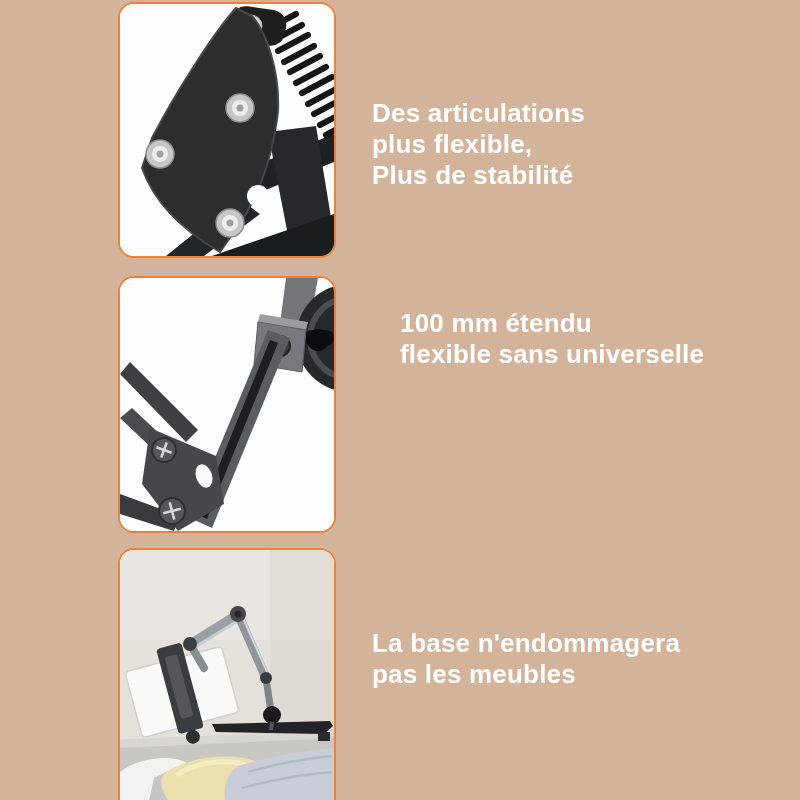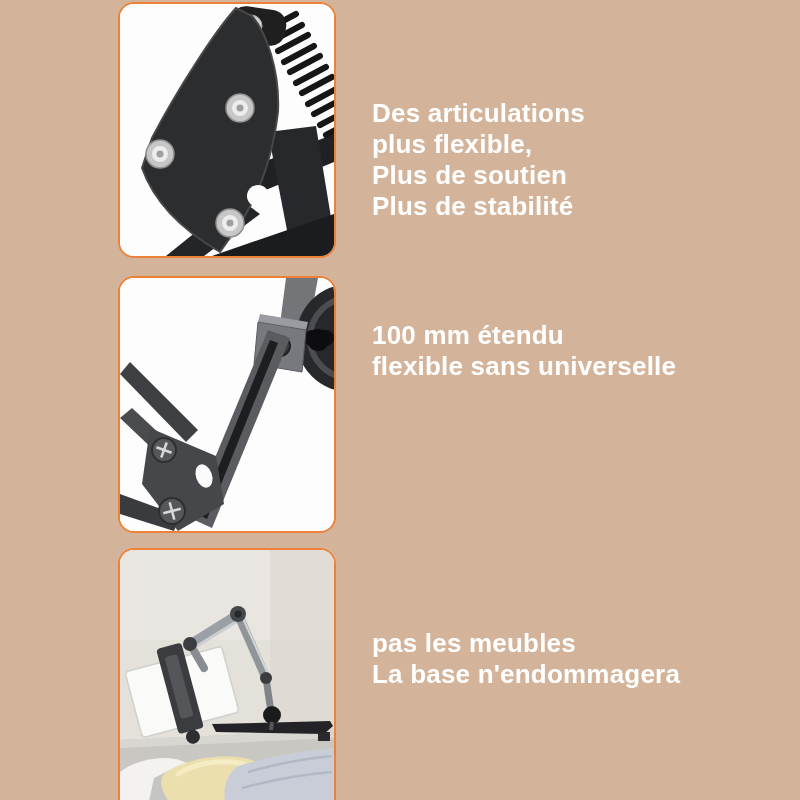--- a/index.html
+++ b/index.html
@@ -33,21 +33,21 @@
     left: 372px;
     width: 400px;
     color: #ffffff;
     font-size: 26px;
     font-weight: 700;
     line-height: 31px;
     letter-spacing: 0.2px;
     white-space: nowrap;
   }
   .caption-1 { top: 98px; }
-  .caption-2 { top: 320px; }
+  .caption-2 { top: 308px; margin-left: 28px; }
   .caption-3 { top: 628px; }
 </style>
 </head>
 <body>
 
 <div class="canvas">
 
   <div class="photo-card card-1">
     <svg viewBox="0 0 214 252" aria-hidden="true">
       <rect x="0" y="0" width="214" height="252" fill="#fdfdfd"></rect>
@@ -95,21 +95,20 @@
         <circle cx="110" cy="219" r="14" fill="#c7c7c7" stroke="#8f8f8f" stroke-width="1.5"></circle>
         <circle cx="110" cy="219" r="8" fill="#ededed"></circle>
         <circle cx="110" cy="219" r="3.5" fill="#9f9f9f"></circle>
       </g>
     </svg>
   </div>
 
   <div class="caption caption-1">
     <div>Des articulations</div>
     <div>plus flexible,</div>
-    <div>Plus de soutien</div>
     <div>Plus de stabilité</div>
   </div>
 
   <div class="photo-card card-2">
     <svg viewBox="0 0 214 253" aria-hidden="true">
       <rect x="0" y="0" width="214" height="253" fill="#fdfdfd"></rect>
 
       <polygon points="166,0 198,0 188,54 160,46" fill="#737579"></polygon>
 
       <g>
@@ -211,17 +210,17 @@
       <polygon points="34,228 54,218 60,256 28,256" fill="#8f8e8c" opacity="0.45"></polygon>
       <path d="M44,224 C 70,204 122,202 140,214 C 152,228 150,256 138,256 L52,256 C 42,242 38,232 44,224 Z" fill="#ecdfae"></path>
       <path d="M58,224 C 80,210 116,208 132,218" fill="none" stroke="#f6ecc4" stroke-width="5" stroke-linecap="round"></path>
       <path d="M118,216 C 150,206 190,200 214,198 L214,256 L106,256 C 102,240 106,224 118,216 Z" fill="#c9cdd7"></path>
       <path d="M128,222 C 156,214 190,208 212,206" fill="none" stroke="#b3b8c6" stroke-width="2.5"></path>
       <path d="M122,238 C 152,230 188,224 212,222" fill="none" stroke="#b3b8c6" stroke-width="2.5"></path>
     </svg>
   </div>
 
   <div class="caption caption-3">
+    <div>La base n'endommagera</div>
     <div>pas les meubles</div>
-    <div>La base n'endommagera</div>
   </div>
 
 </div>
 
 </body></html>

